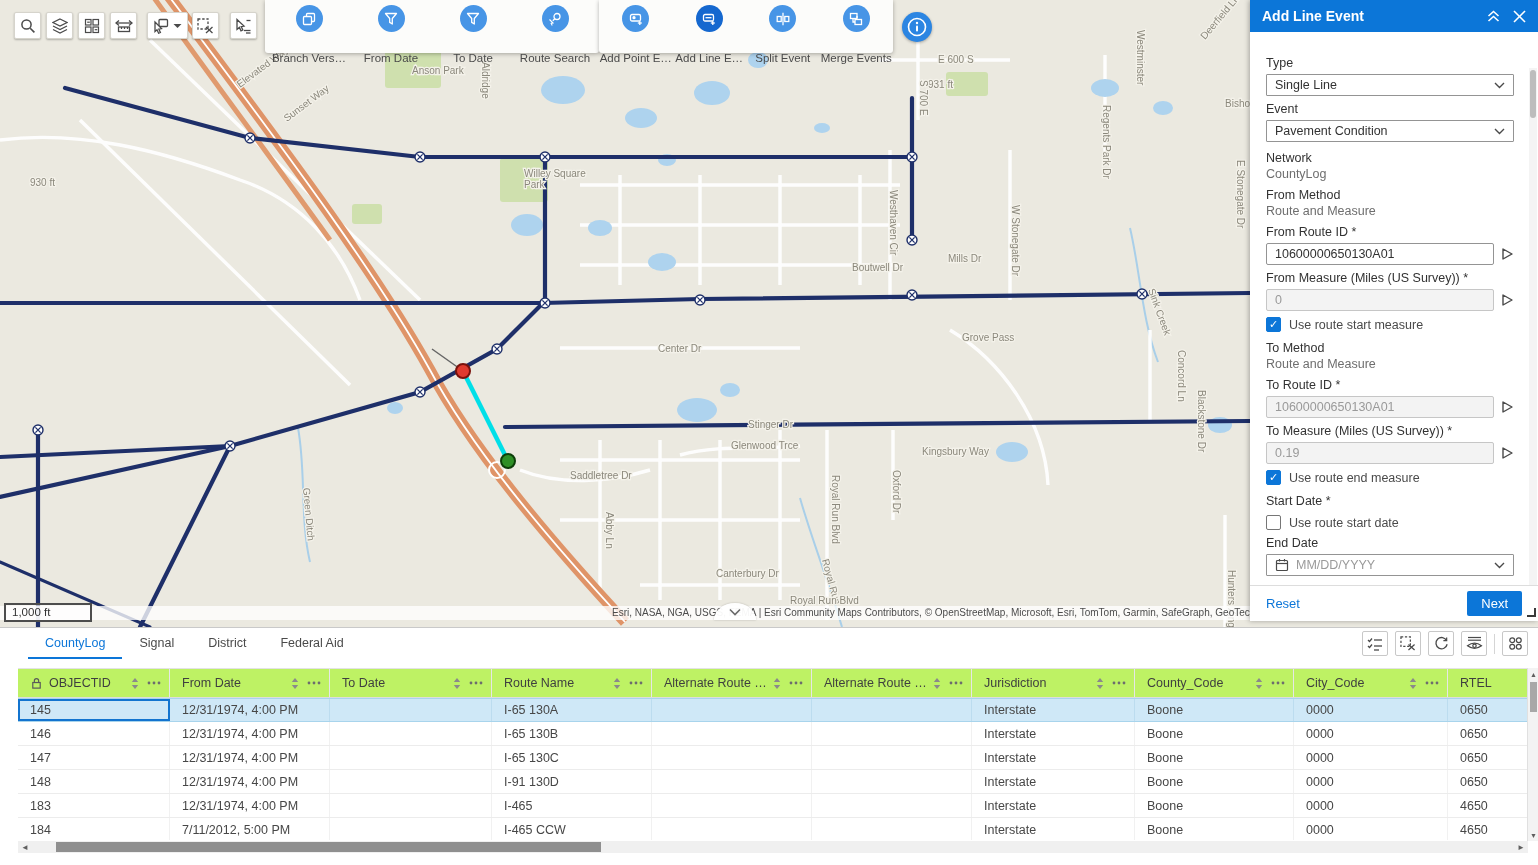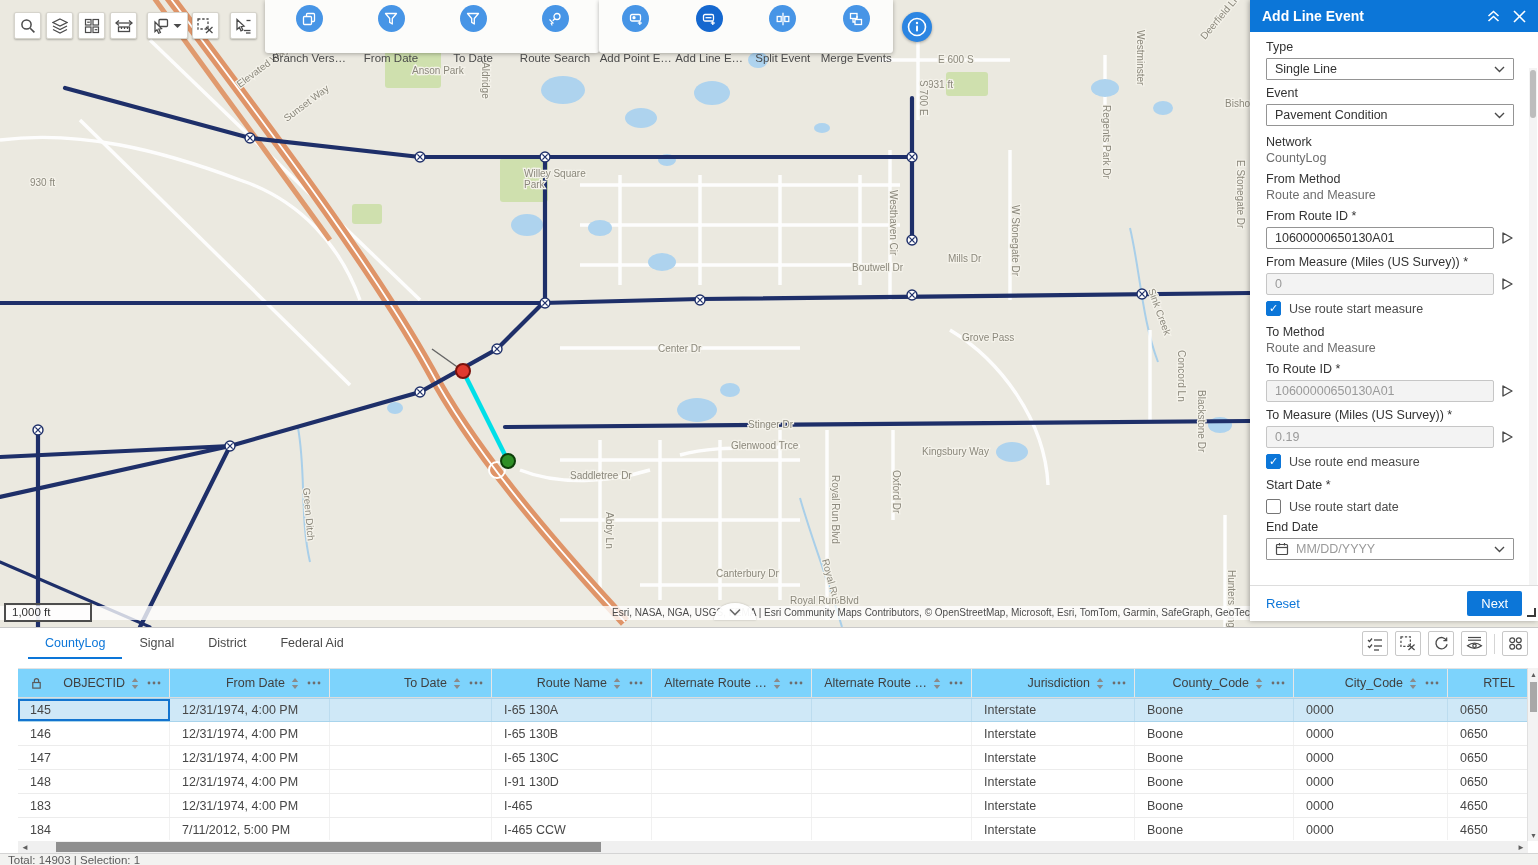--- a/index.html
+++ b/index.html
@@ -51,21 +51,21 @@
   #pthumb{position:absolute;left:1px;top:2px;width:6px;height:48px;background:#bdbdbd;border-radius:3px;}
   #presize{position:absolute;right:2px;bottom:4px;width:9px;height:9px;border-right:2px solid #3a3a3a;border-bottom:2px solid #3a3a3a;}
   
   #bottom{position:absolute;left:0;top:627px;width:1538px;height:238px;background:#fff;border-top:1px solid #c9c9c9;}
   #tabsbar{position:absolute;left:0;top:0;width:1538px;height:31px;display:flex;align-items:stretch;padding-left:28px;}
   .tab{display:flex;align-items:center;padding:0 17px;font-size:12.5px;color:#4a4a4a;cursor:pointer;border-bottom:2px solid transparent;}
   .tab.active{color:#0c76d8;border-bottom-color:#0c76d8;}
   #tbl-tools{position:absolute;right:10px;top:3px;display:flex;align-items:center;gap:7px;}
   .tt-btn{width:26px;height:25px;border:1px solid #c8c8c8;border-radius:2px;background:#fff;display:flex;align-items:center;justify-content:center;cursor:pointer;}
   .tt-sep{width:1px;height:20px;background:#d5d5d5;}
-  #thead-row{position:absolute;left:18px;top:40px;height:30px;display:flex;background:#7dd3fc;border-top:1px solid #e3e3e3;border-bottom:1px solid #dcdcdc;text-align:right;}
+  #thead-row{position:absolute;left:18px;top:40px;height:30px;display:flex;background:#bef264;border-top:1px solid #e3e3e3;border-bottom:1px solid #dcdcdc;}
   .th{display:flex;align-items:center;padding:0 8px 0 12px;border-right:1px solid #e6e6e6;font-size:12.5px;color:#3f3f3f;}
   .thl{flex:1;white-space:nowrap;overflow:hidden;margin-right:4px;}
   .locki{margin-right:6px;flex:none;}
   .sorti{flex:none;margin:0 8px 0 2px;cursor:pointer;}
   .dotsi{flex:none;cursor:pointer;}
   #tbody{position:absolute;left:18px;top:70px;height:142px;overflow:hidden;}
   .tr{display:flex;height:24px;border-bottom:1px solid #ececec;background:#fff;}
   .tr.selected{background:#cfe8f7;border-top:1px solid #a8d4ec;border-bottom:1px solid #a8d4ec;height:24px;}
   .td{display:flex;align-items:center;padding:0 12px;font-size:12.5px;color:#474747;white-space:nowrap;overflow:hidden;border-right:1px solid transparent;}
   .tr .td{border-right:1px solid #f1f1f1;}
@@ -419,21 +419,21 @@
           </svg>
       </span>
       <span class="ph-icon">
         <svg width="13" height="13" viewBox="0 0 13 13" stroke="#fff" stroke-width="1.6">
             <line x1="1" y1="1" x2="12" y2="12"></line>
             <line x1="12" y1="1" x2="1" y2="12"></line>
           </svg>
       </span>
     </div>
     <div id="panel-body">
-      <div class="flabel" style="margin-top:0">Type</div>
+      <div class="flabel" style="margin-top:16px">Type</div>
       <div class="select">
         <span class="selval">Single Line</span>
         <svg class="chev" width="11" height="7" viewBox="0 0 11 7">
             <path d="M1,1 L5.5,5.5 L10,1" fill="none" stroke="#4a4a4a" stroke-width="1.4"></path>
           </svg>
       </div>
       <div class="flabel">Event</div>
       <div class="select">
         <span class="selval">Pavement Condition</span>
         <svg class="chev" width="11" height="7" viewBox="0 0 11 7">
@@ -762,15 +762,14 @@
     <div id="hscroll">
       <span class="scr-arrow" style="left:0">◄</span>
       <div id="hthumb"></div>
       <span class="scr-arrow" style="right:0">►</span>
     </div>
     <div id="vscroll">
       <span class="vs-arrow" style="top:0">▲</span>
       <div id="vthumb"></div>
       <span class="vs-arrow" style="bottom:0">▼</span>
     </div>
-    <div id="statusbar"><span>Total: 14903 | Selection: 1</span></div>
   </div>
 </div>
 
 </body></html>

